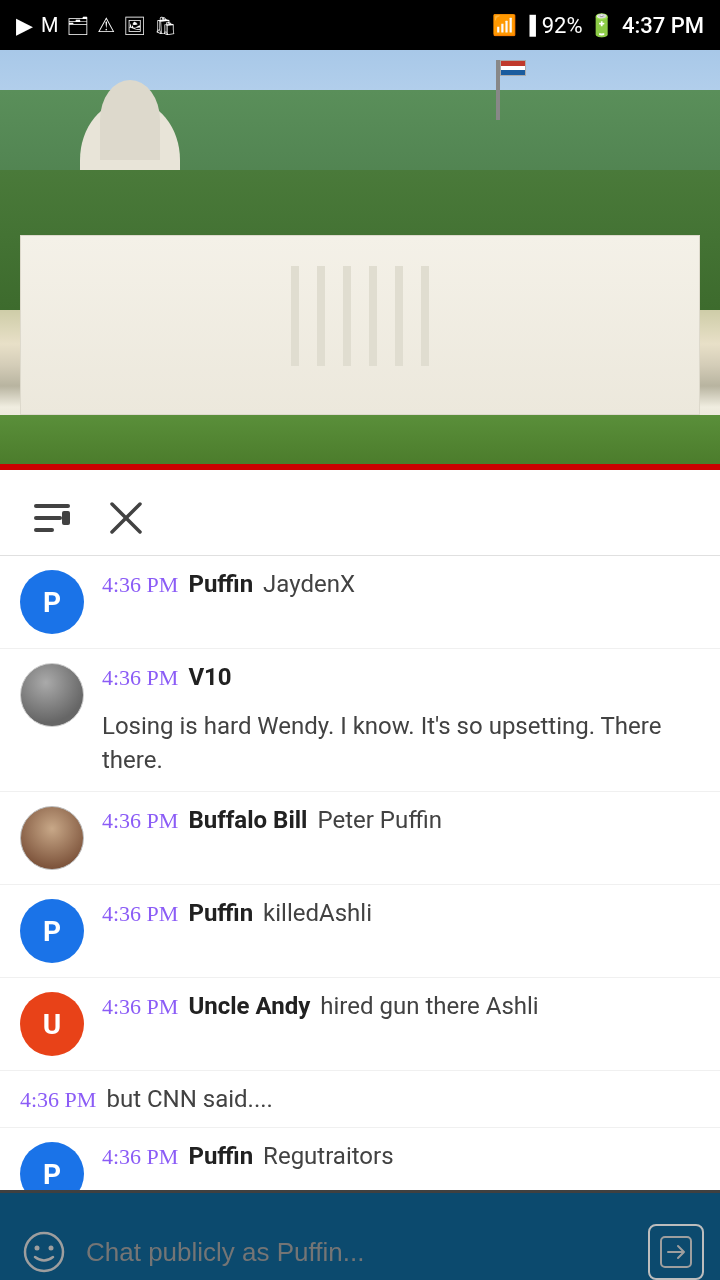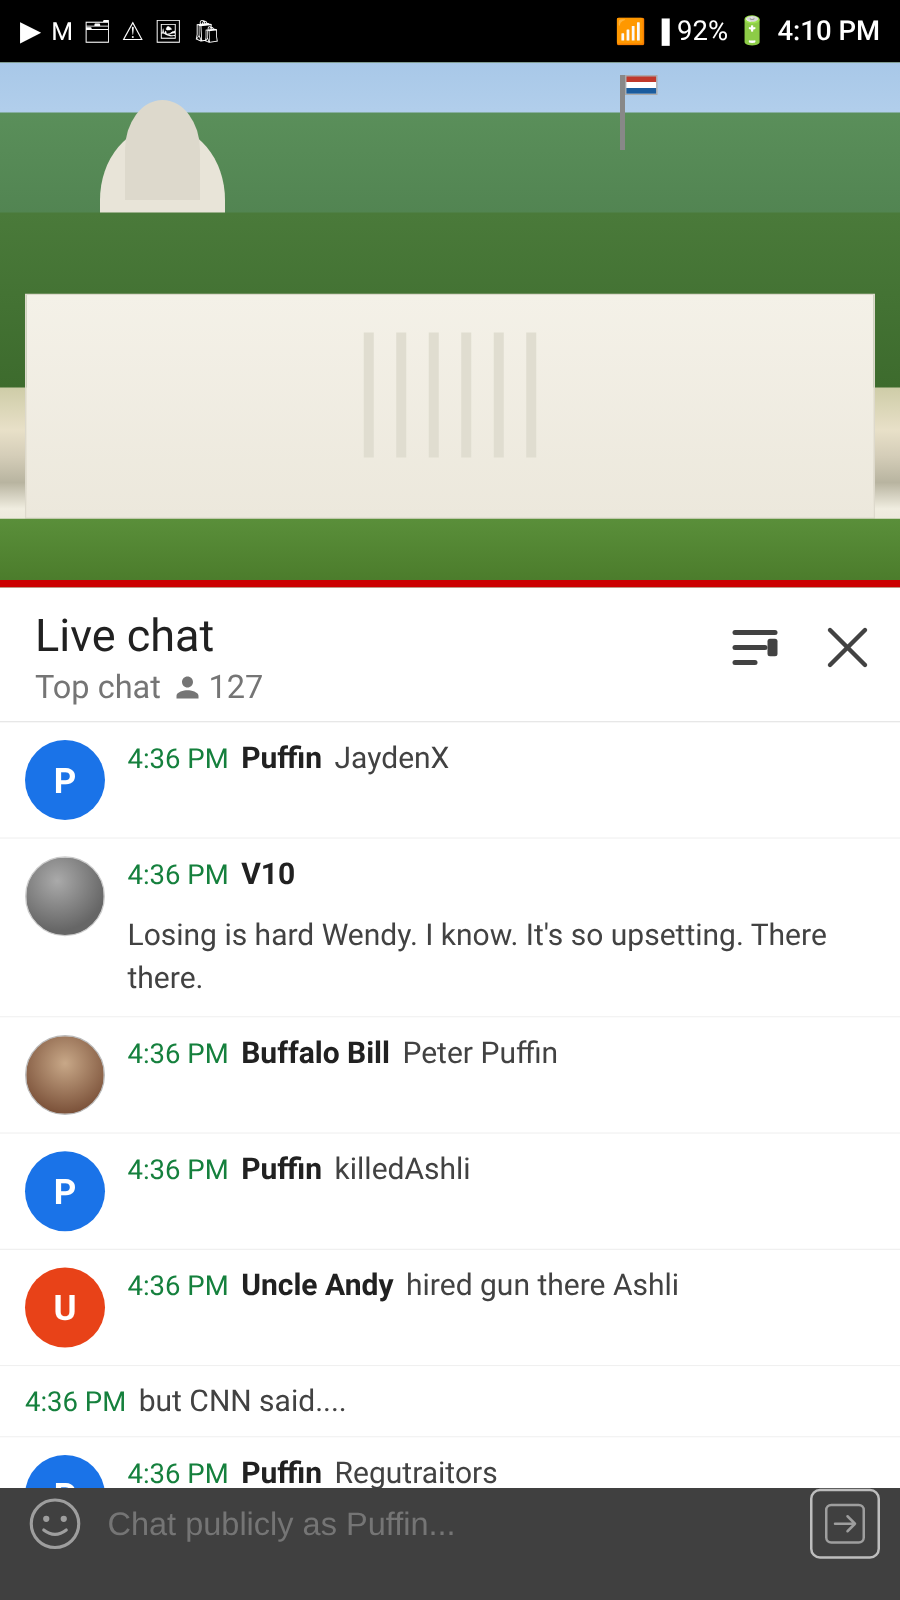--- a/index.html
+++ b/index.html
@@ -149,21 +149,22 @@
       flex: 1;
     }
     .message-meta {
       display: flex;
       align-items: baseline;
       gap: 10px;
       flex-wrap: wrap;
     }
     .message-time {
       font-size: 22px;
-      color: #15803d;
+      color: #8b5cf6;
+      font-family: Liberation Serif, serif;
     }
     .message-author {
       font-size: 24px;
       font-weight: 700;
       color: #212121;
     }
     .message-text {
       font-size: 24px;
       color: #424242;
       font-weight: 400;
@@ -174,24 +175,24 @@
       margin-top: 19px;
       line-height: 1.4;
     }
 
     
     .chat-input-bar {
       position: fixed;
       bottom: 0;
       width: 720px;
       height: 90px;
-      background: #404040;
-      border-top: 1px solid #404040;
-      display: flex;
-      align-items: flex-start;
+      background: #0c4a6e;
+      border-top: 3px solid #404040;
+      display: flex;
+      align-items: flex-end;
       padding: 0 16px;
       gap: 14px;
     }
     .emoji-btn {
       width: 56px;
       height: 56px;
       background: none;
       border: none;
       cursor: pointer;
       display: flex;
@@ -231,21 +232,21 @@
     <span style="font-size:18px;">🗂</span>
     <span style="font-size:20px;">⚠</span>
     <span style="font-size:18px;">🖼</span>
     <span style="font-size:18px;">🛍</span>
   </div>
   <div class="status-bar-right">
     <span style="font-size:20px;">📶</span>
     <span style="font-size:18px;">▐</span>
     <span>92%</span>
     <span>🔋</span>
-    <span style="font-weight:500;">4:10 PM</span>
+    <span style="font-weight:500;">4:37 PM</span>
   </div>
 </div>
 
 <div class="video-area">
   <div class="video-placeholder">
 
     <div style="position:absolute;top:0;left:0;right:0;height:100px;background:linear-gradient(180deg,#a8c8e8 0%,#c0d8f0 100%);"></div>
 
     <div style="position:absolute;top:40px;left:0;right:0;height:160px;background:linear-gradient(180deg,#5a8f5a 0%,#4a7a4a 100%);"></div>
 
@@ -271,32 +272,20 @@
 
     <div style="position:absolute;bottom:0;left:0;right:0;height:55px;background:linear-gradient(180deg,#5a8f3a 0%,#4a7a2a 100%);"></div>
 
     <div class="red-bar"></div>
   </div>
 </div>
 
 <div class="chat-panel">
 
   <div class="chat-header">
-    <div class="chat-header-left">
-      <div class="live-chat-title">Live chat</div>
-      <div class="top-chat-row">
-        <span class="top-chat-label">Top chat</span>
-        <span class="viewer-count">
-          <svg class="person-icon" viewBox="0 0 24 24" fill="#757575">
-            <path d="M12 12c2.7 0 4.8-2.1 4.8-4.8S14.7 2.4 12 2.4 7.2 4.5 7.2 7.2 9.3 12 12 12zm0 2.4c-3.2 0-9.6 1.6-9.6 4.8v2.4h19.2v-2.4c0-3.2-6.4-4.8-9.6-4.8z"></path>
-          </svg>
-          <span>127</span>
-        </span>
-      </div>
-    </div>
     <div class="chat-header-actions">
       <button class="filter-icon-btn">
         <svg width="40" height="36" viewBox="0 0 40 36" fill="none" xmlns="http://www.w3.org/2000/svg">
           <rect x="2" y="4" width="36" height="4" rx="2" fill="#424242"></rect>
           <rect x="2" y="16" width="28" height="4" rx="2" fill="#424242"></rect>
           <rect x="2" y="28" width="20" height="4" rx="2" fill="#424242"></rect>
           <rect x="30" y="11" width="8" height="14" rx="2" fill="#424242"></rect>
         </svg>
       </button>
       <button class="close-icon-btn">

